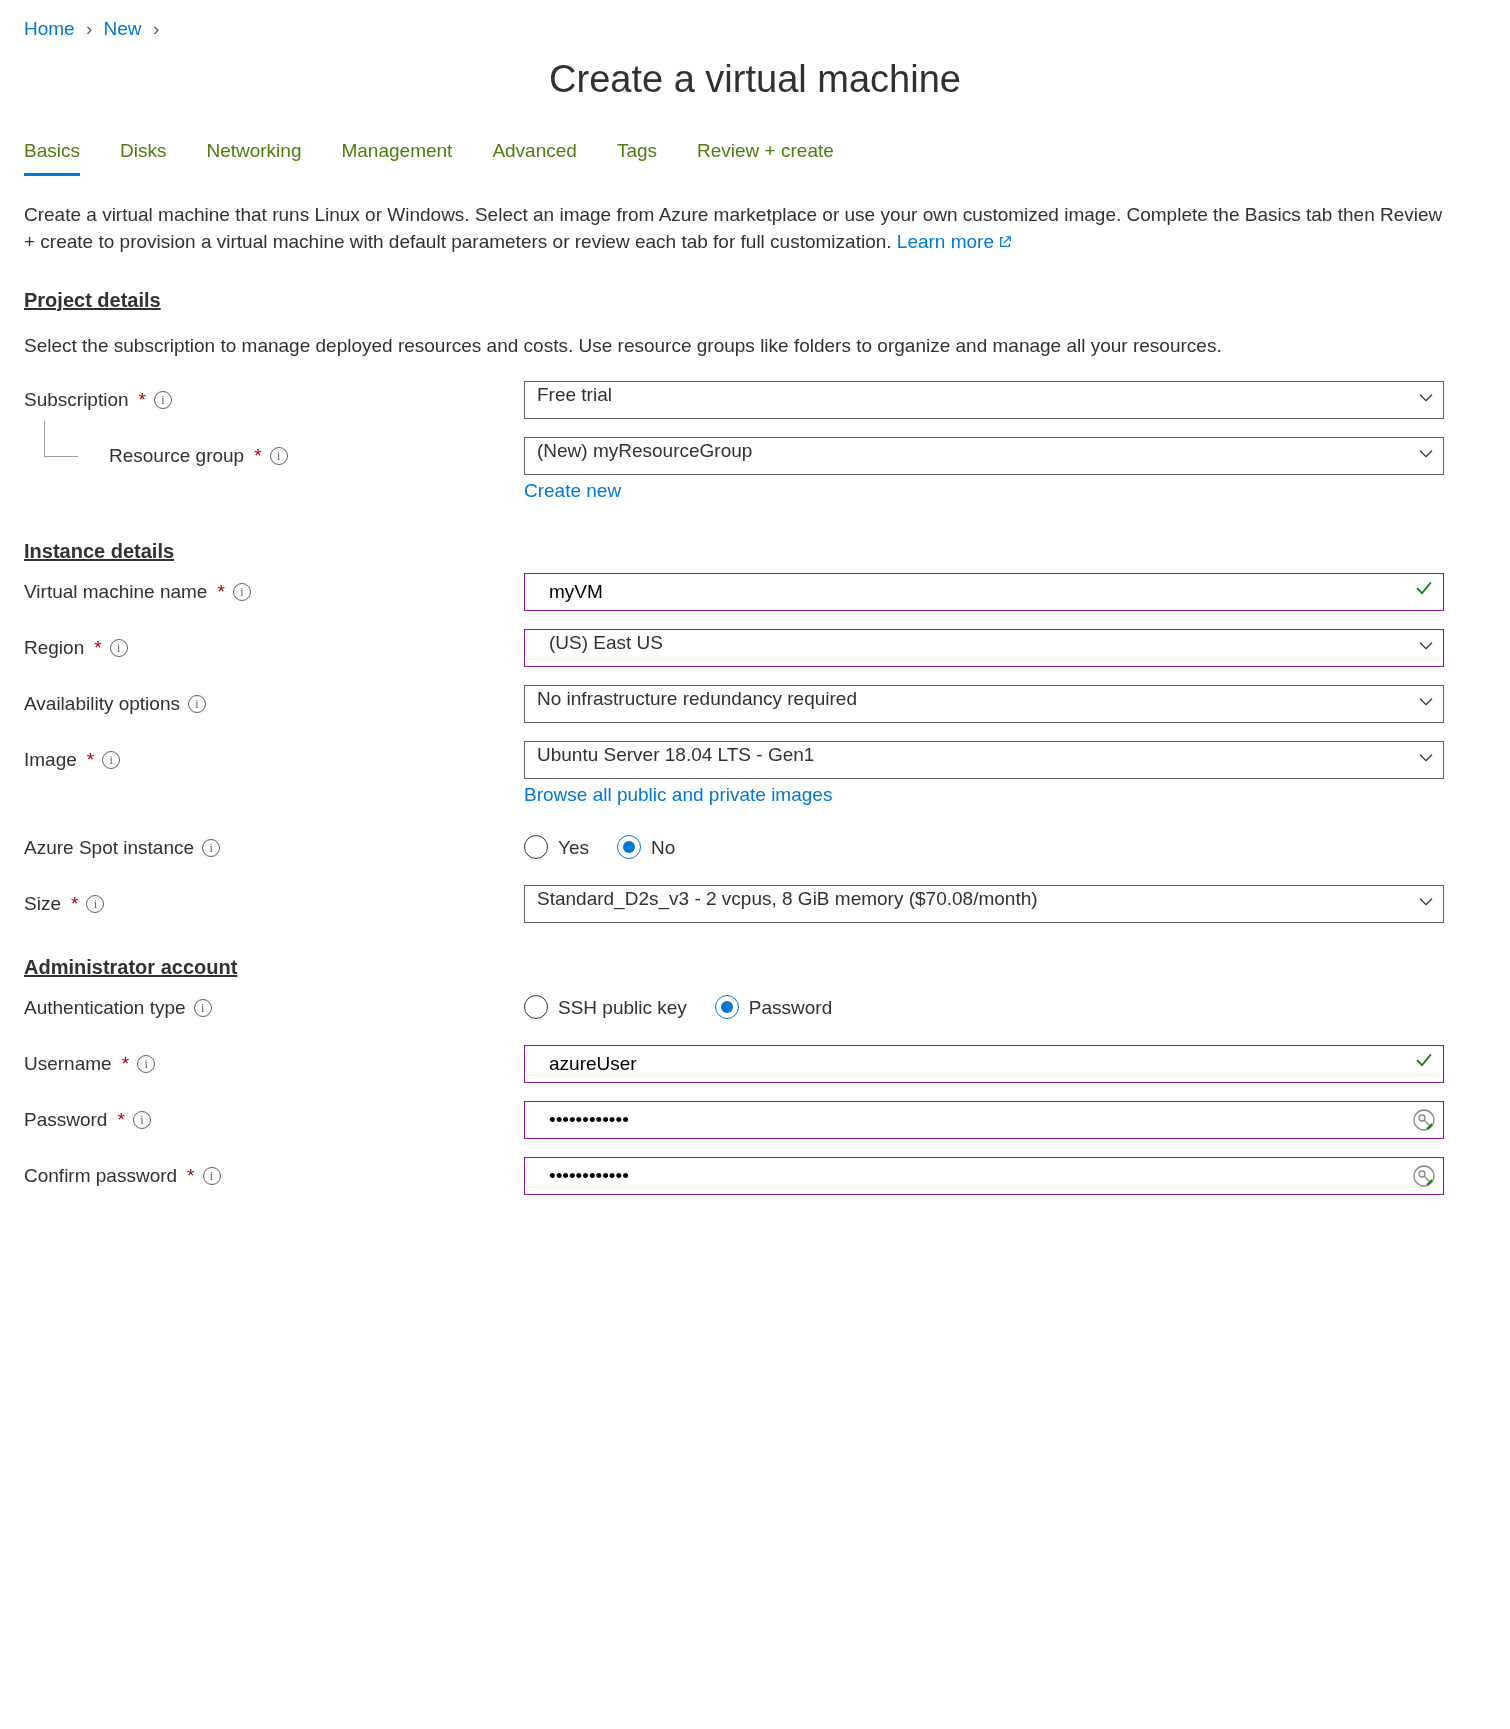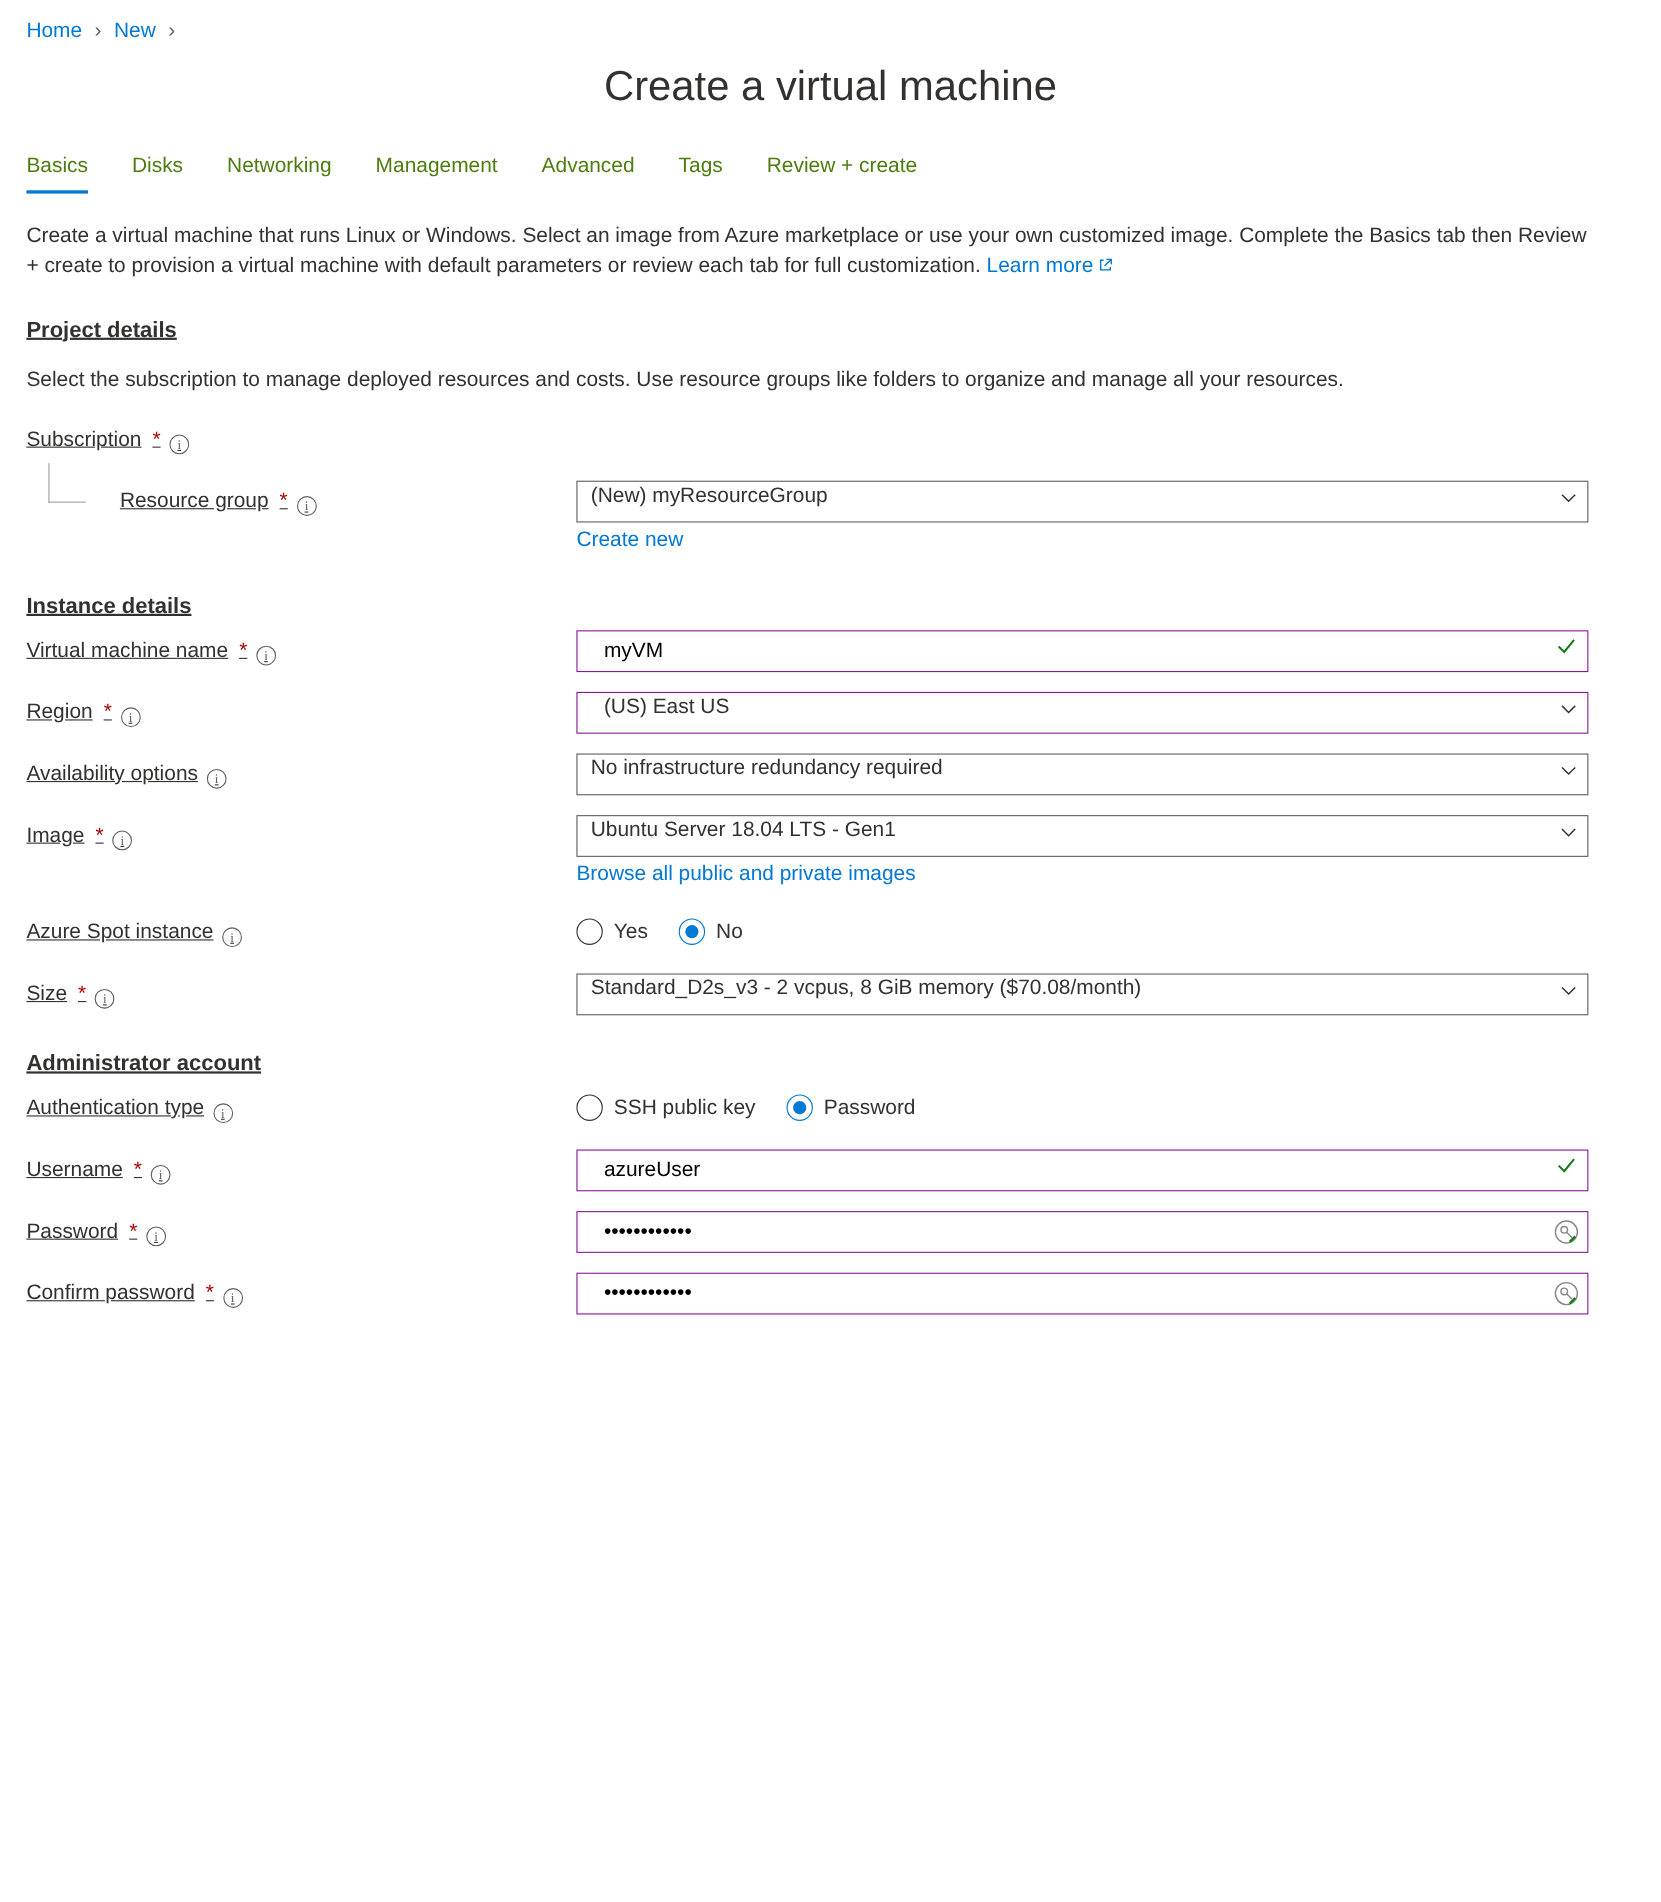--- a/index.html
+++ b/index.html
@@ -42,21 +42,21 @@
 
   .intro { max-width:1420px; margin-bottom:28px; }
   .intro a { color:var(--link2); text-decoration:none; }
   .ext-icon { font-size:15px; color:var(--link2); margin-left:4px; }
 
   h3.section { font-size:20px; font-weight:600; margin:30px 0 8px;text-decoration:underline; }
   .section-desc { margin-bottom:22px; }
 
   
   .row { display:flex; align-items:center; min-height:38px; margin-bottom:18px; }
-  .row .label { width:500px; min-width:500px; display:flex; align-items:flex-end; gap:8px;text-decoration:underline;}
+  .row .label { width:500px; min-width:500px; display:flex; align-items:center; gap:8px;}
   .row.indent .label { padding-left:85px; position:relative;}
   .row.indent .indent-line {
     position:absolute; left:20px; top:-22px; width:34px; height:36px;
     border-left:1px solid #a19f9d; border-bottom:1px solid #a19f9d;
   }
   .req { color:var(--req); margin-left:2px;}
   .info {
     width:18px; height:18px; border:1px solid #605e5c; border-radius:50%;
     display:inline-flex; align-items:center; justify-content:center;
     font-style:normal; font-size:12px; color:#605e5c; font-family:Georgia,serif;
@@ -129,20 +129,26 @@
 </p>
 
 <h3 class="section">Project details</h3>
 <p class="section-desc">Select the subscription to manage deployed resources and costs. Use resource groups like folders to organize and manage all your resources.</p>
 
 <div class="row">
   <div class="label">
     <span>Subscription</span>
     <span class="req">*</span>
     <i class="info">i</i>
+  </div>
+  <div class="ctrl">
+    <div class="select">Free trial</div>
+    <span class="chev"><svg viewBox="0 0 16 16">
+          <path fill="none" stroke="#323130" stroke-width="1.3" d="M2 5l6 6 6-6"></path>
+        </svg></span>
   </div>
 </div>
 
 <div class="row indent" style="margin-bottom:4px;">
   <div class="label">
     <span class="indent-line"></span>
     <span>Resource group</span>
     <span class="req">*</span>
     <i class="info">i</i>
   </div>

